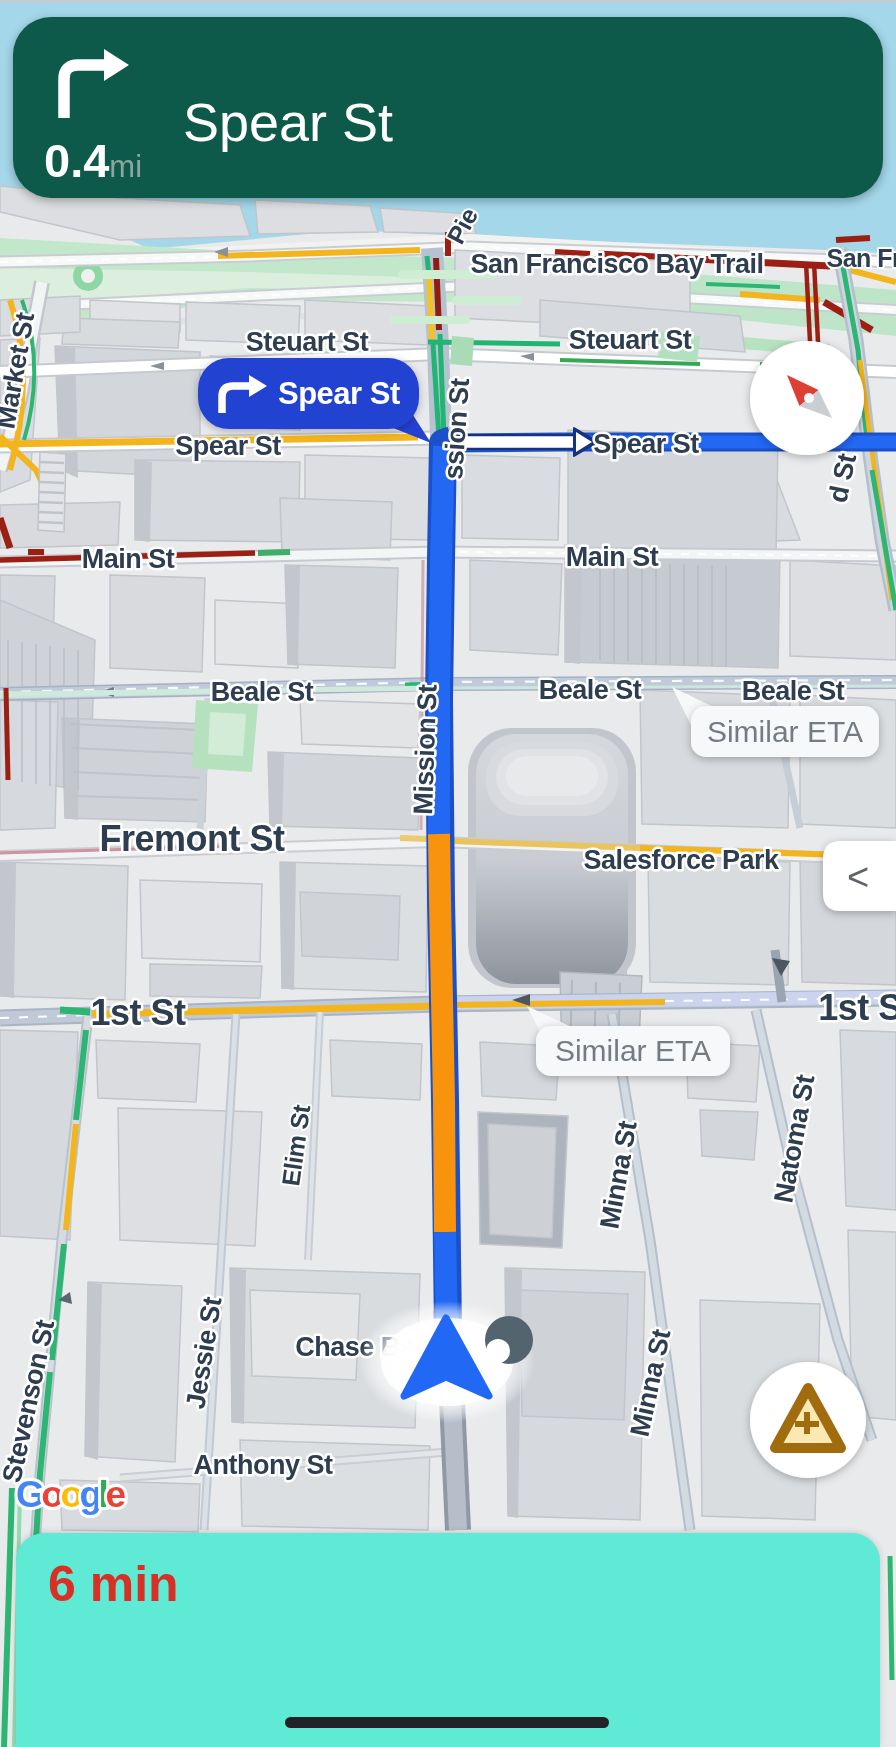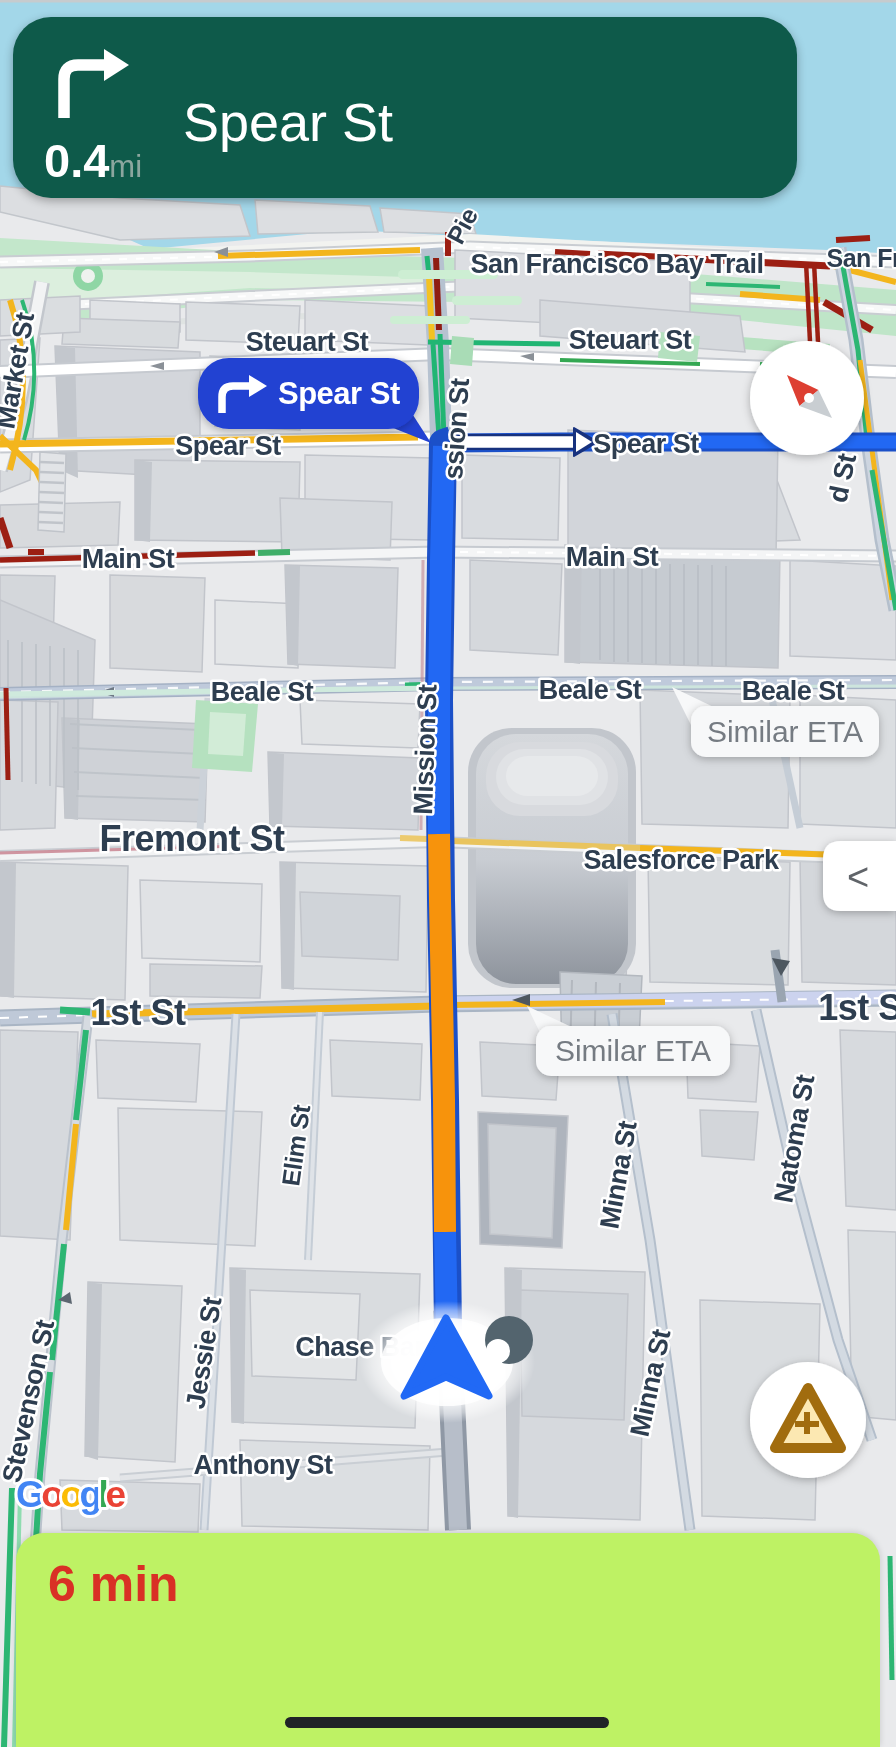--- a/index.html
+++ b/index.html
@@ -2,26 +2,26 @@
 <html><head>
 <meta charset="utf-8">
 <style>
 html,body{margin:0;padding:0}
 #app{position:relative;width:896px;height:1747px;overflow:hidden;font-family:"Liberation Sans",sans-serif;background:#e9eaec}
 svg{position:absolute;left:0;top:0}
 text{font-family:"Liberation Sans",sans-serif}
 .lbl{font-weight:bold;fill:#2e3e50;stroke:#ffffff;stroke-width:5px;paint-order:stroke;stroke-linejoin:round;font-size:27px;letter-spacing:-0.5px}
 .big{font-size:36px}
 .sm{font-size:25px;stroke-width:4px}
-#banner{position:absolute;left:13px;top:17px;width:784px;height:181px;background:#0e5a4a;border-radius:38px;z-index:10;box-shadow:0 3px 10px rgba(0,0,0,0.3)}
+#banner{position:absolute;left:13px;top:17px;width:870px;height:181px;background:#0e5a4a;border-radius:38px;z-index:10;box-shadow:0 3px 10px rgba(0,0,0,0.3)}
 #banner svg{position:absolute}
 #banner .dist{position:absolute;left:31px;top:116px;color:#fff;font-size:47px;font-weight:bold}
 #banner .unit{color:#8ca69f;font-size:31px;font-weight:normal}
 #banner .name{position:absolute;left:170px;top:74px;color:#fff;font-size:54px}
-#panel{position:absolute;left:16px;top:1533px;width:864px;height:214px;background:#bef264;border-radius:28px 28px 0 0;z-index:10;box-shadow:0 -1px 6px rgba(0,0,0,.15)}
+#panel{position:absolute;left:16px;top:1533px;width:864px;height:214px;background:#5eead4;border-radius:28px 28px 0 0;z-index:10;box-shadow:0 -1px 6px rgba(0,0,0,.15)}
 #panel .eta{position:absolute;left:32px;top:22px;color:#d93025;font-size:50px;font-weight:bold}
 #panel .sub{position:absolute;left:32px;top:99px;color:#3c4043;font-size:37px;letter-spacing:0.3px}
 #panel .bar{position:absolute;left:269px;top:184px;width:324px;height:11px;border-radius:6px;background:#202327}
 </style>
 </head>
 <body>
 <div id="app">
 
 <svg width="896" height="1747" viewBox="0 0 896 1747">
 <defs>

